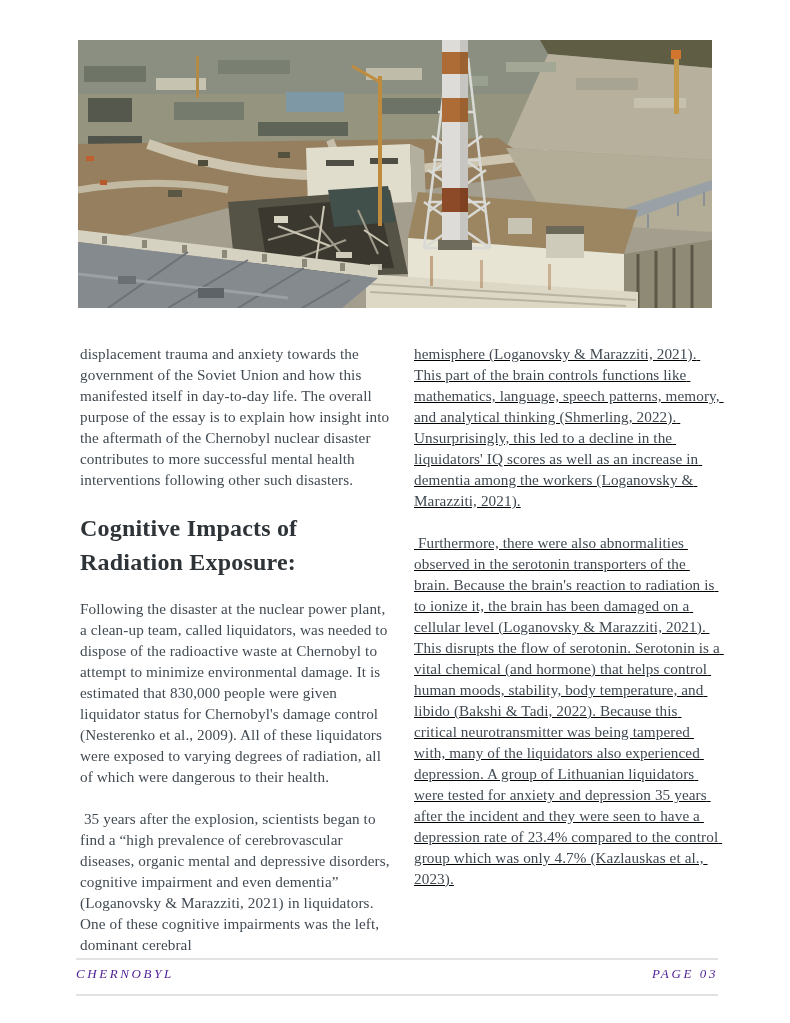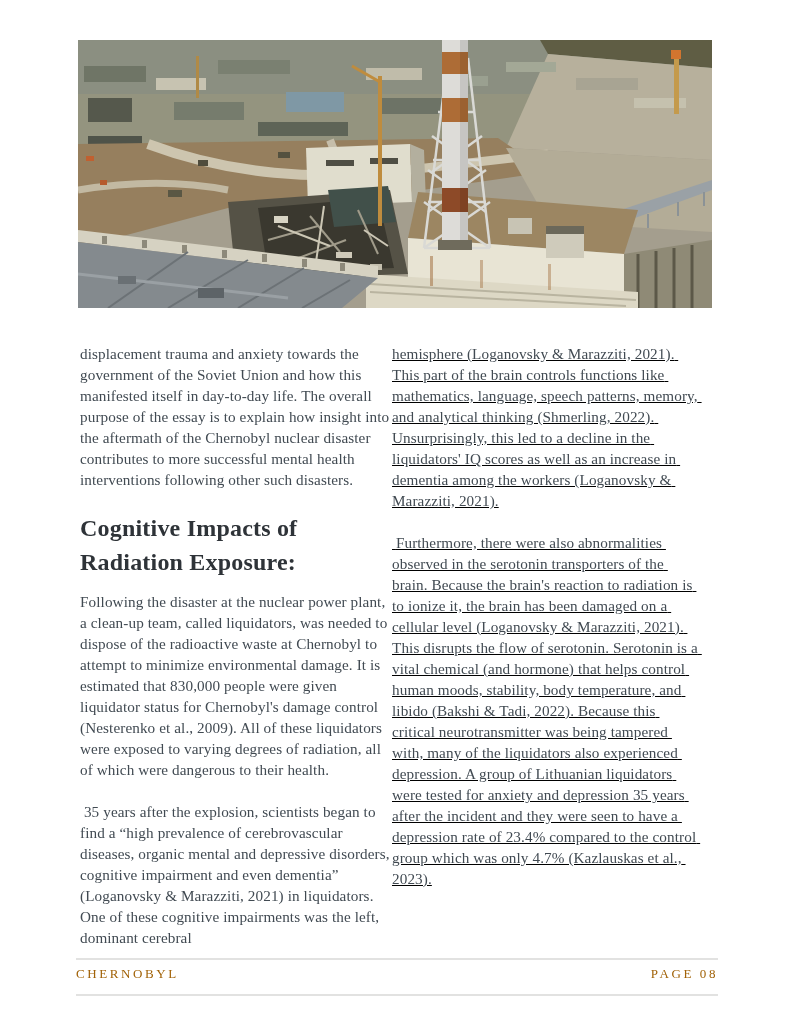--- a/index.html
+++ b/index.html
@@ -15,52 +15,52 @@
   
   .hero {
     position: absolute; left: 78px; top: 40px;
     width: 634px; height: 268px; overflow: hidden;
   }
   .hero svg { display: block; width: 100%; height: 100%; }
 
   
   .columns {
     position: absolute; left: 80px; top: 343px;
-    display: flex; 
+    display: flex; gap: 22px;
   }
   .col { width: 312px; }
   .col.right { width: 308px; text-decoration: underline; }
   .body-text {
     margin: 0 0 21px 0;
     font-size: 15.2px; line-height: 21px;
     color: #414a52;
     white-space: pre-wrap;
     letter-spacing: 0.1px;
   }
   .body-text:last-child { margin-bottom: 0; }
   .section-heading {
-    margin: 17px 0 12px 0;
+    margin: 17px 0 19px 0;
     max-width: 262px;
     font-size: 24px; line-height: 34px;
     font-weight: 700;
     color: #2e3338;
     letter-spacing: 0.2px;
   }
 
   
   .footer-rule {
     position: absolute; left: 76px; right: 72px; height: 2px;
     background: #e2e2e1;
   }
   .rule-top { top: 958px; }
   .rule-bottom { top: 994px; }
   .footer-row {
     position: absolute; left: 76px; right: 72px; top: 966px;
     display: flex; justify-content: space-between; align-items: center;
-    font-size: 13px; letter-spacing: 2.6px; color: #a16207;
+    font-size: 13px; letter-spacing: 2.6px; color: #4c1d95; font-style: italic;
   }
 </style>
 </head>
 <body>
 
 <div class="page">
 
   <div class="hero">
     <svg viewBox="0 0 634 268" preserveAspectRatio="none">
 
@@ -204,17 +204,17 @@
     </div>
     <div class="col right">
       <p class="body-text">hemisphere (Loganovsky &amp; Marazziti, 2021). This part of the brain controls functions like mathematics, language, speech patterns, memory, and analytical thinking (Shmerling, 2022). Unsurprisingly, this led to a decline in the liquidators' IQ scores as well as an increase in dementia among the workers (Loganovsky &amp; Marazziti, 2021).</p>
       <p class="body-text"> Furthermore, there were also abnormalities observed in the serotonin transporters of the brain. Because the brain's reaction to radiation is to ionize it, the brain has been damaged on a cellular level (Loganovsky &amp; Marazziti, 2021). This disrupts the flow of serotonin. Serotonin is a vital chemical (and hormone) that helps control human moods, stability, body temperature, and libido (Bakshi &amp; Tadi, 2022). Because this critical neurotransmitter was being tampered with, many of the liquidators also experienced depression. A group of Lithuanian liquidators were tested for anxiety and depression 35 years after the incident and they were seen to have a depression rate of 23.4% compared to the control group which was only 4.7% (Kazlauskas et al., 2023).</p>
     </div>
   </div>
 
   <div class="footer-rule rule-top"></div>
   <div class="footer-row">
     <span>CHERNOBYL</span>
-    <span>PAGE 08</span>
+    <span>PAGE 03</span>
   </div>
   <div class="footer-rule rule-bottom"></div>
 
 </div>
 
 </body></html>

